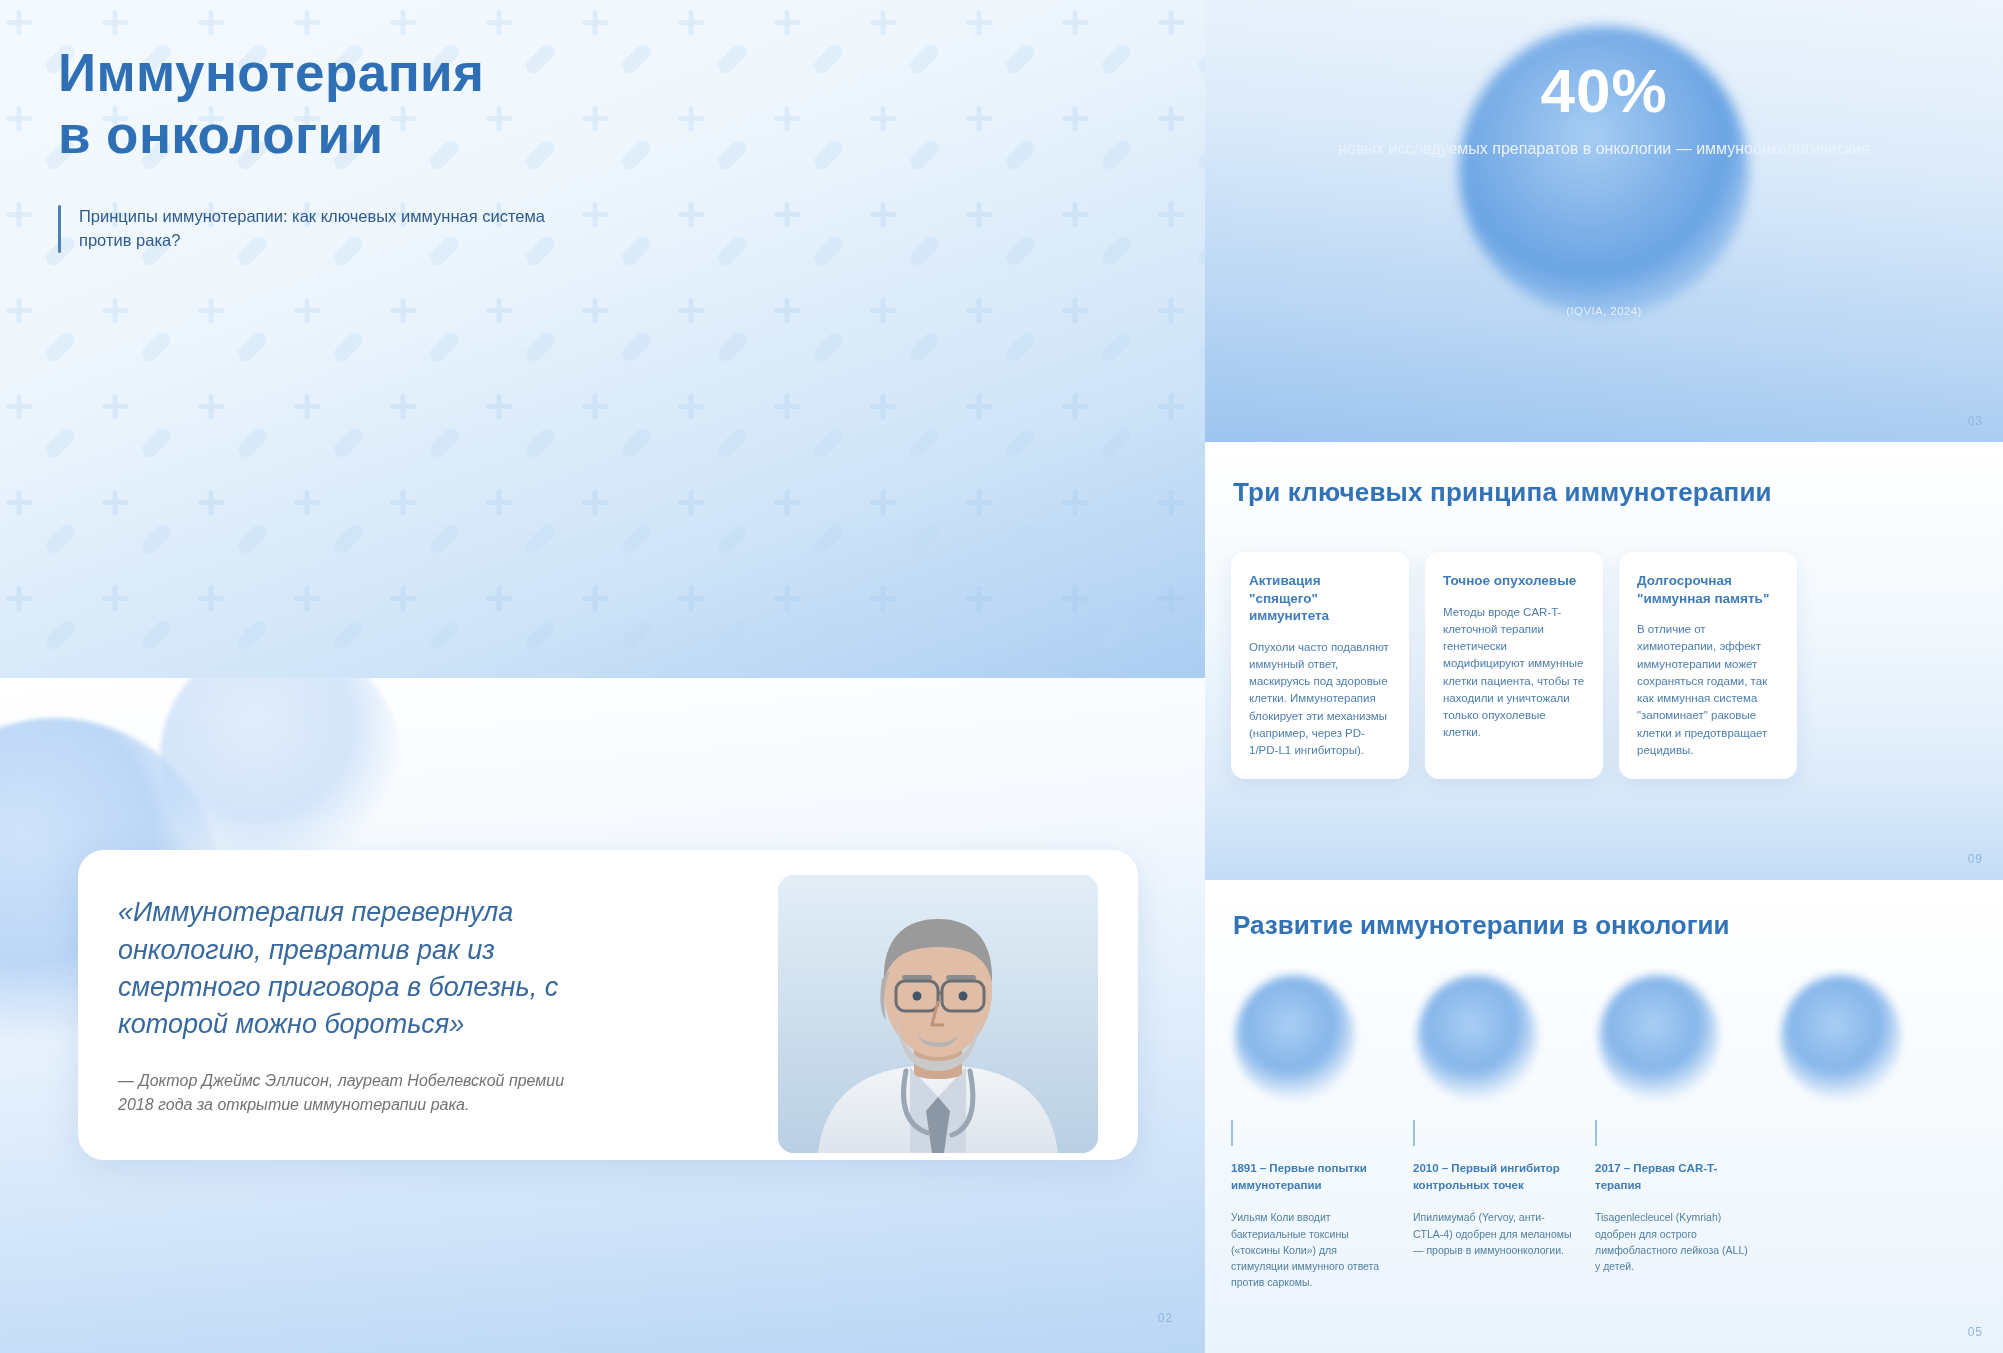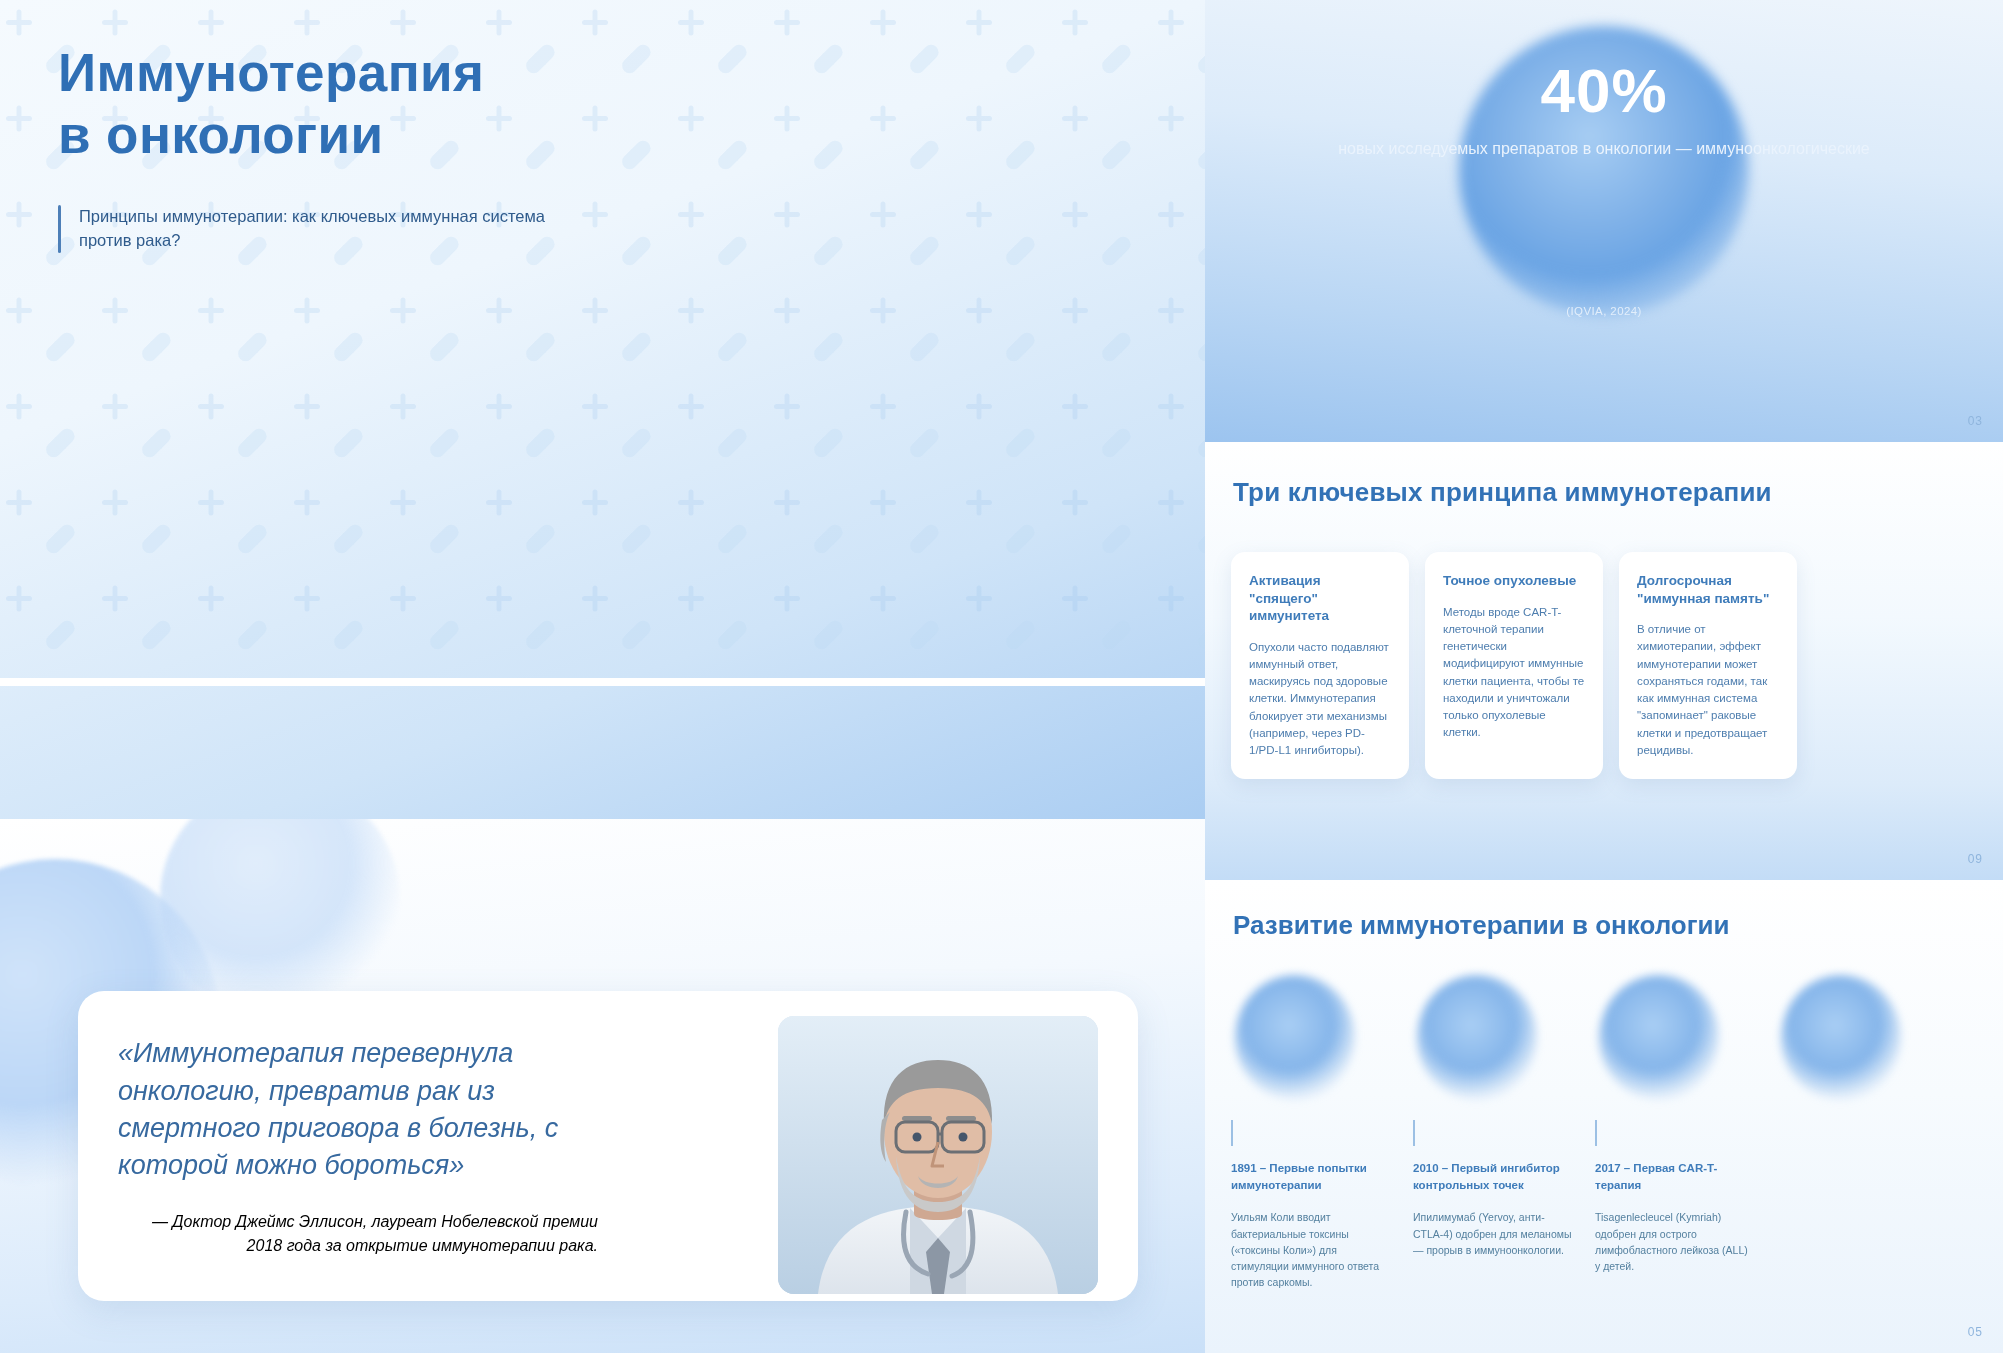--- a/index.html
+++ b/index.html
@@ -13,21 +13,21 @@
     position: relative;
     width: 2003px; height: 1353px;
     display: flex;
   }
   .col-left { width: 1205px; height: 100%; position: relative; }
   .col-right { width: 798px; height: 100%; position: relative; background:#ffffff; }
 
   
   .slide1 {
     position: relative;
-    width: 1205px; height: 819px;
+    width: 1205px; height: 678px;
     background: linear-gradient(160deg,#f5fafe 0%, #eef6fd 35%, #cfe4f8 72%, #aacdf2 100%);
     overflow: hidden;
   }
   .pattern {
     position: absolute; inset: 0;
     opacity: .55;
     pointer-events: none;
   }
   .s1-title {
     position: absolute; left: 58px; top: 42px;
@@ -63,21 +63,21 @@
     box-shadow: 0 10px 34px rgba(90,130,180,.16);
     display: flex; align-items: center;
     padding: 0 36px 0 40px;
     font-style: italic;
   }
   .quote-text {
     font-size: 27px; line-height: 1.38; color: #37699f; font-weight: 400;
     max-width: 500px;
   }
   .quote-attr {
-    margin-top: 26px; font-size: 16px; line-height: 1.45; color: #000000; max-width: 480px; text-align: right;
+    margin-top: 26px; font-size: 16px; line-height: 1.45; color: #737373; max-width: 480px;
   }
   .portrait {
     position: absolute; right: 40px; top: 25px;
     width: 320px; height: 278px; border-radius: 16px;
     overflow: hidden;
     background: linear-gradient(170deg,#d7e6f3,#b9cde0);
   }
   .page-num {
     position: absolute; font-size: 12px; color: #8fb5dd; letter-spacing: 1px;
   }

